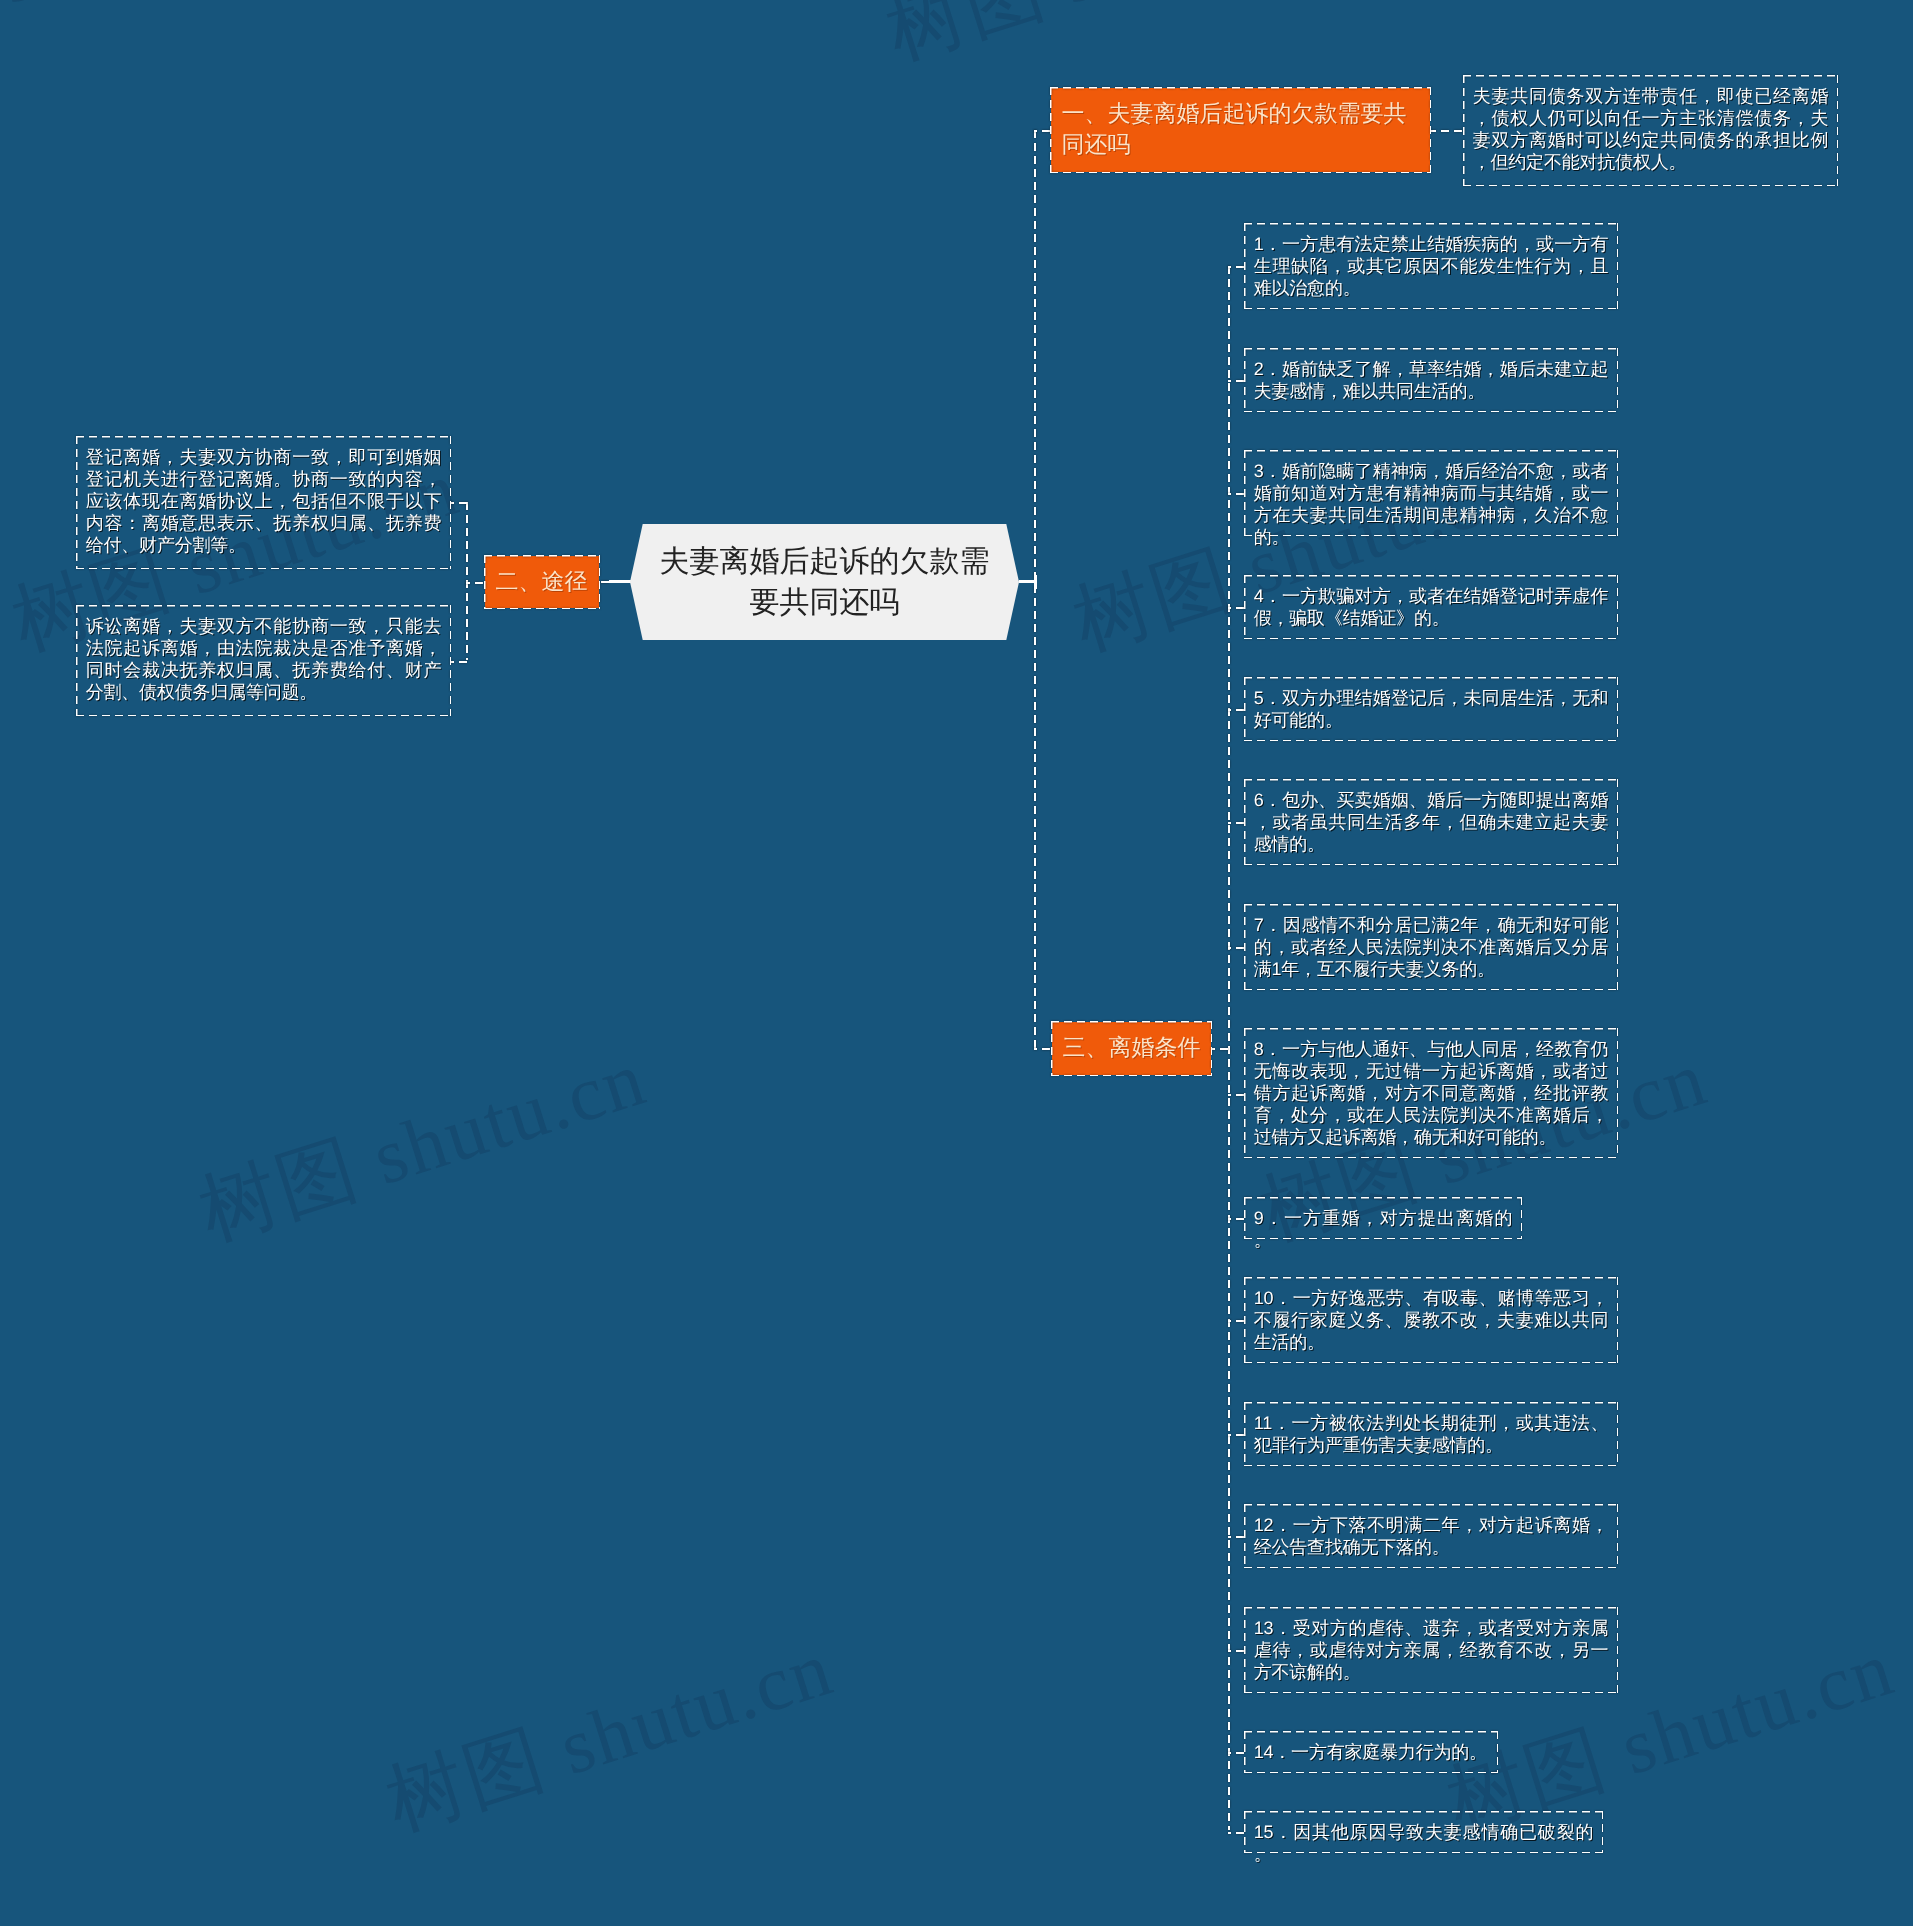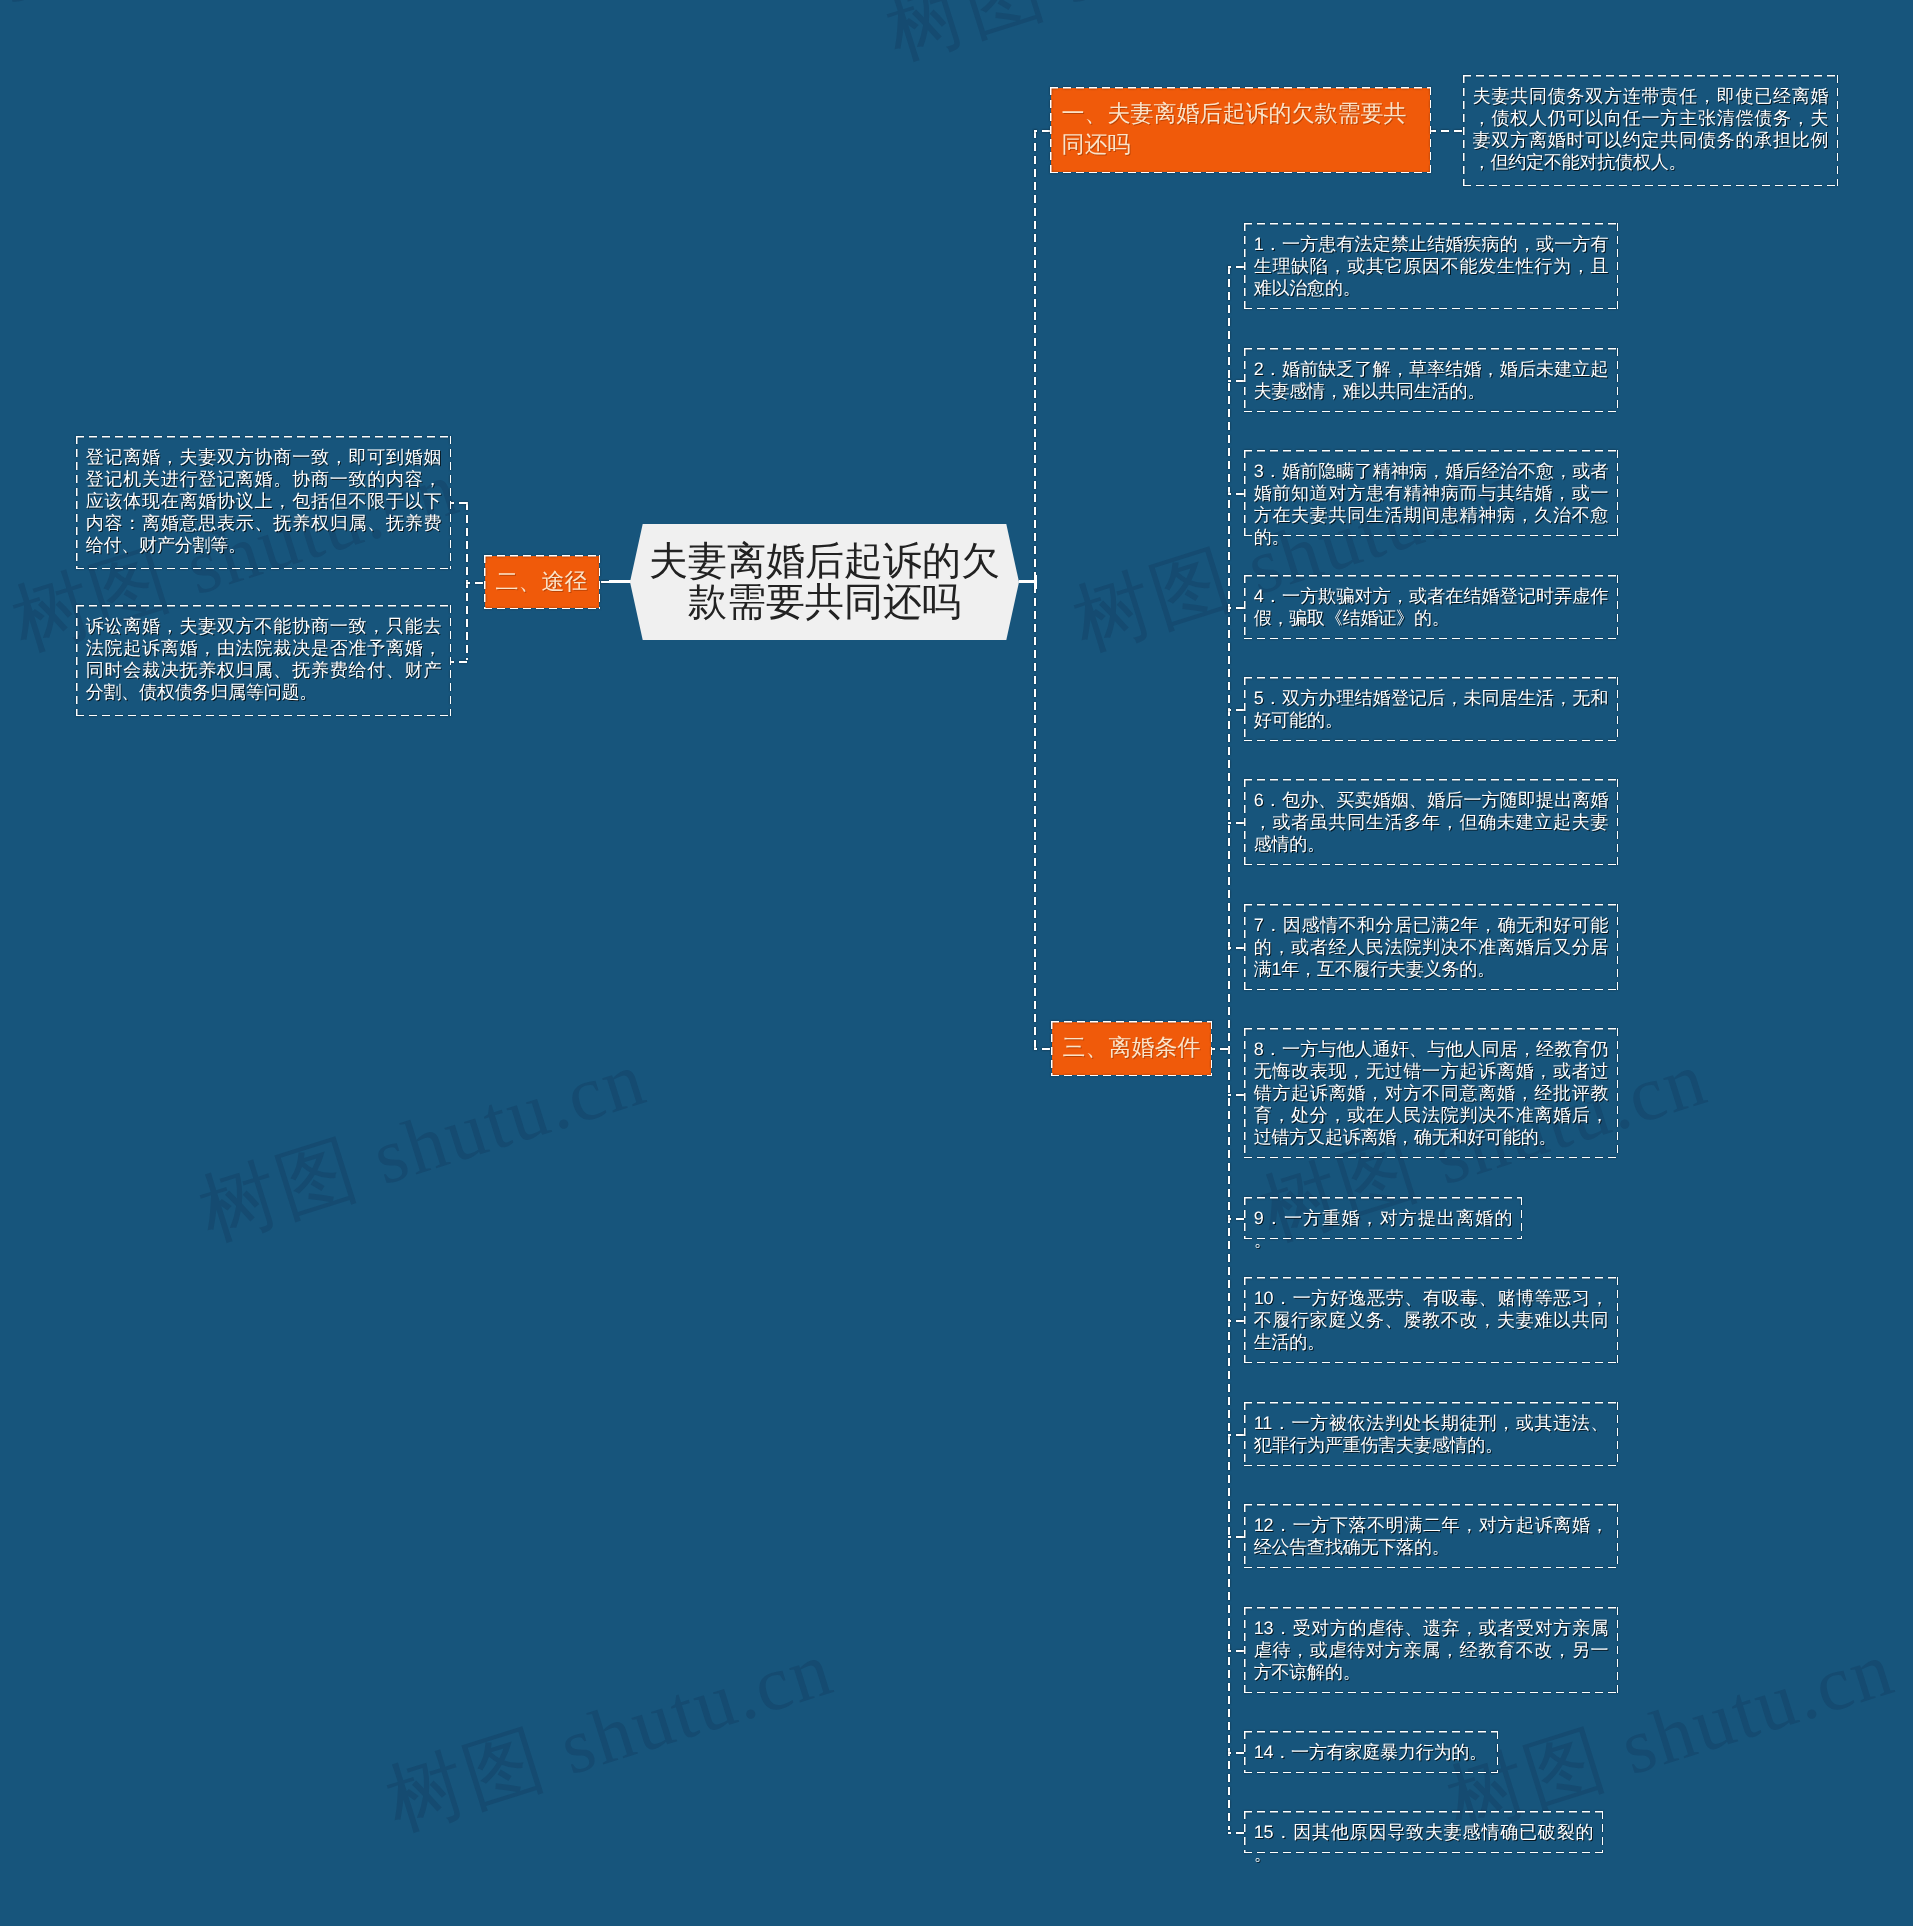--- a/index.html
+++ b/index.html
@@ -23,21 +23,21 @@
  font-size:18px;letter-spacing:-0.2px;line-height:22px;padding:9.7px;
  text-align:justify;text-justify:inter-character;line-break:anywhere;
  text-shadow:1.1px 1.1px 0.6px rgba(0,0,0,.75);}
 .branch{position:absolute;box-sizing:border-box;color:#fbe3c8;
  font-size:23px;line-height:31px;padding:10.5px 7px 10.5px 11.6px;text-shadow:1px 1px 0.6px rgba(120,40,0,.45);}
 .branch{z-index:1}
 .branch .bg{position:absolute;left:0.7px;top:0.7px;right:0.7px;bottom:0.7px;background:#f05a0a;z-index:0;}
 .branch>span{position:relative;z-index:1;}
 .branch .dash{z-index:2;}
 .root{position:absolute;color:#222;display:flex;align-items:center;justify-content:center;
- text-align:center;font-size:39px;line-height:41px;z-index:2;}
+ text-align:center;font-size:30px;line-height:41px;z-index:2;}
 .root>span{position:relative;z-index:1;}
 .root .shape{position:absolute;left:0;top:0;width:100%;height:100%;background:#f0f0f0;z-index:0;
  clip-path:polygon(0 50%, 12.7px 0, calc(100% - 12.7px) 0, 100% 50%, calc(100% - 12.7px) 100%, 12.7px 100%);
  filter:drop-shadow(0 0 0.9px rgba(255,255,255,.95)) drop-shadow(0 0.7px 0.7px rgba(0,0,0,.35));}
 .vd{position:absolute;width:1.5px;
  background-image:repeating-linear-gradient(to bottom,#fff 0 7.8px,rgba(0,0,0,0) 7.8px 13px);
  filter:drop-shadow(0 0.9px 0.9px rgba(0,0,0,.5));}
 .hd{position:absolute;height:1.5px;
  background-image:repeating-linear-gradient(to left,#fff 0 7.8px,rgba(0,0,0,0) 7.8px 13px);
  filter:drop-shadow(0 0.9px 0.9px rgba(0,0,0,.5));}

